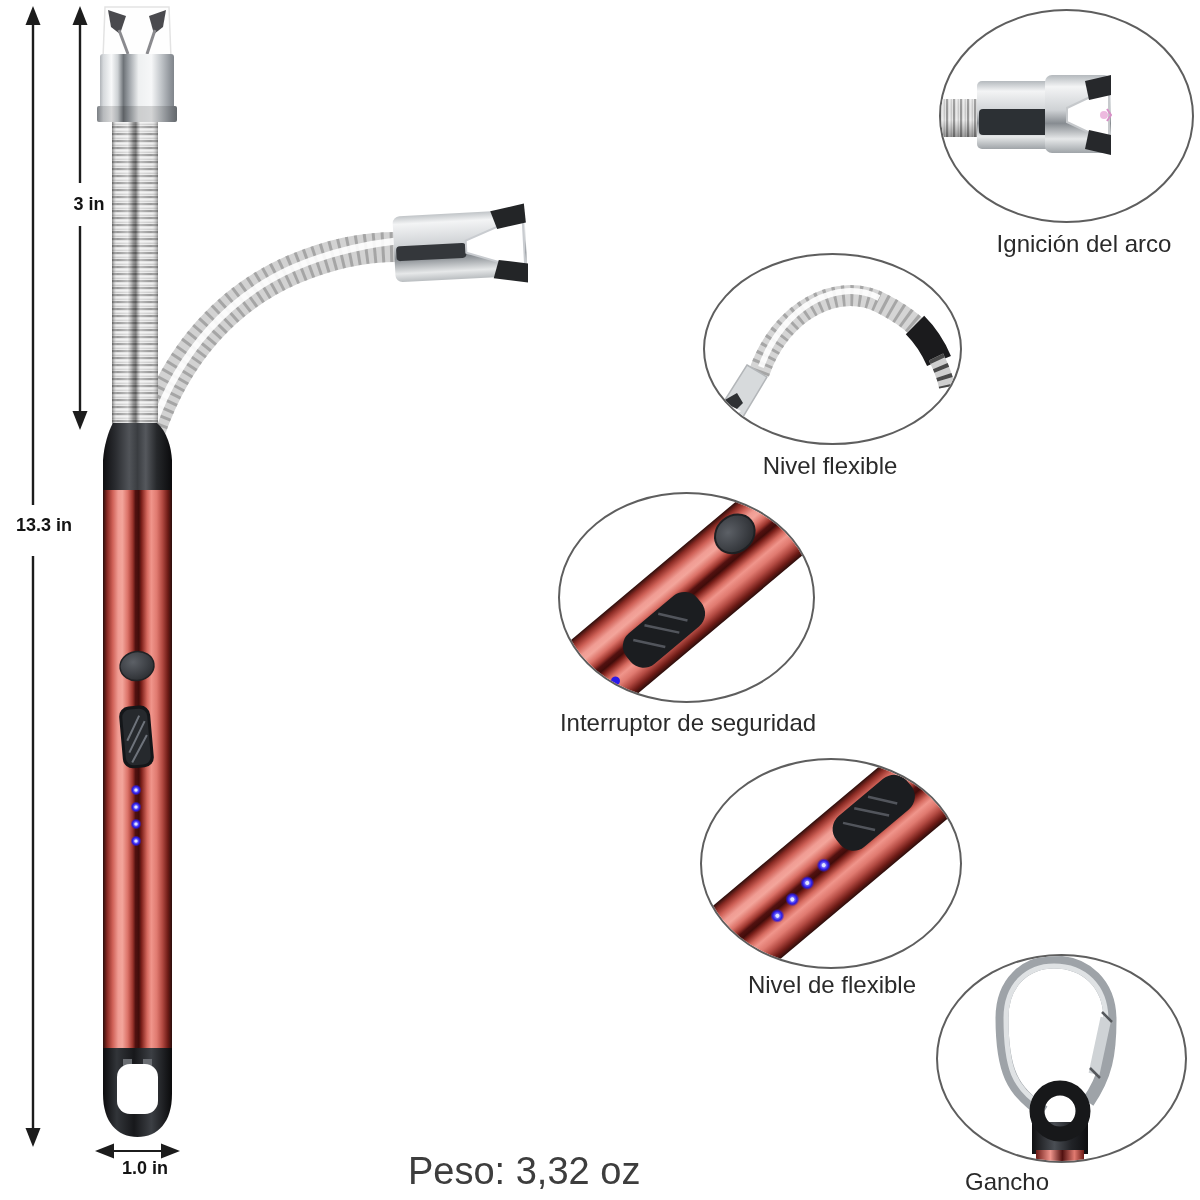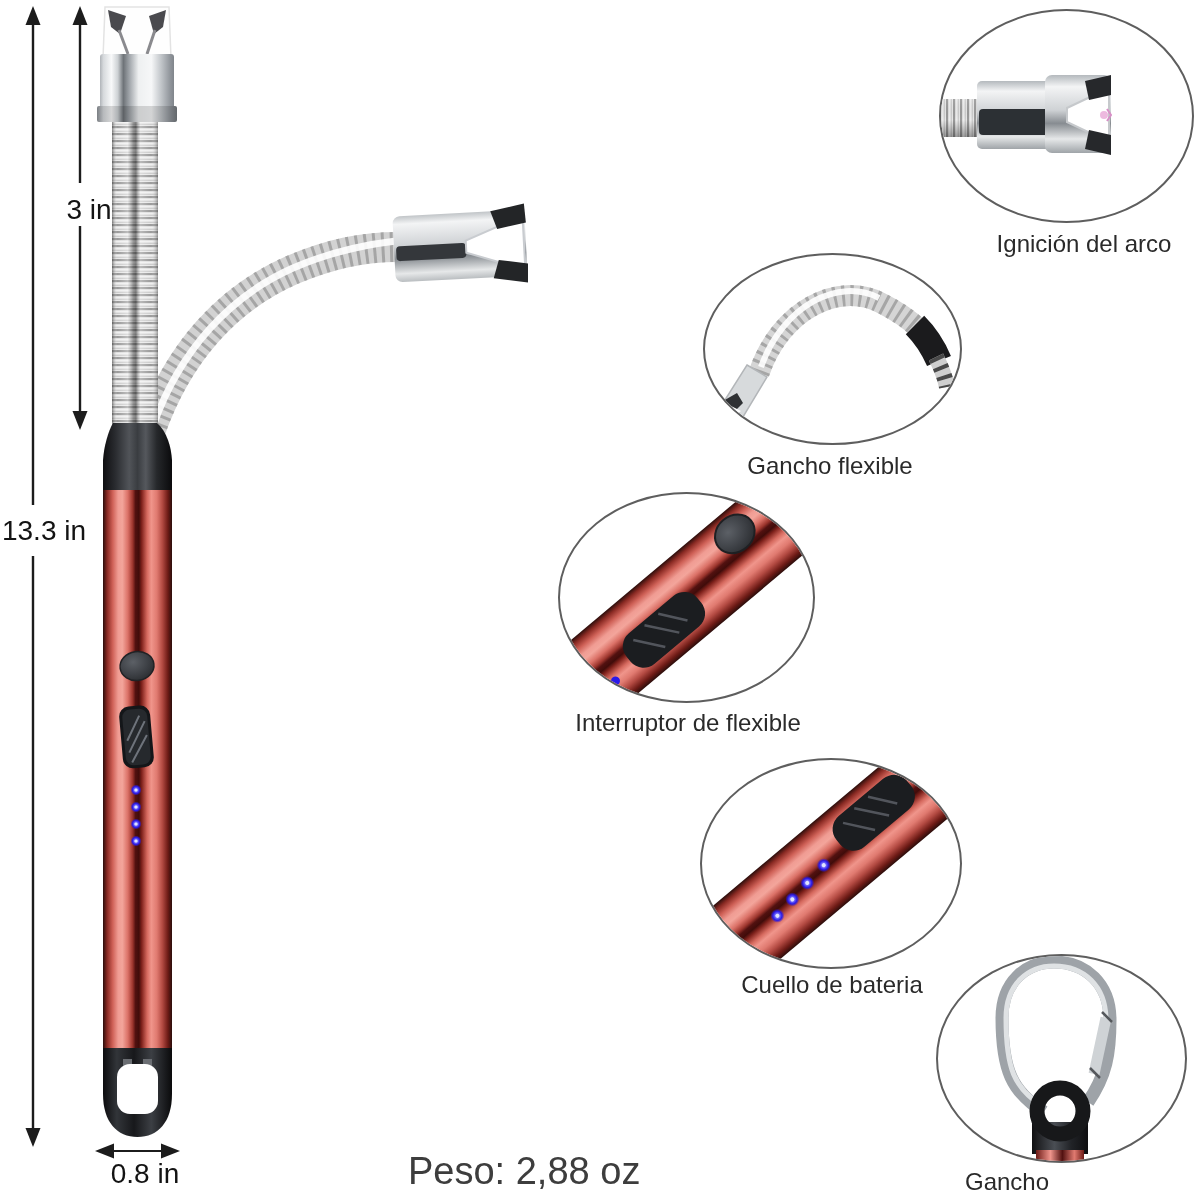--- a/index.html
+++ b/index.html
@@ -4,21 +4,21 @@
 <style>
   html,body{margin:0;padding:0}
   body{width:1200px;height:1200px;background:#ffffff;position:relative;overflow:hidden;
        font-family:"Liberation Sans",sans-serif}
   .art{position:absolute;left:0;top:0}
   .callout{position:absolute;border:2px solid #5e5e5e;border-radius:50%;overflow:hidden;
            box-sizing:border-box;background:#fff}
   .callout svg{position:absolute;left:-2px;top:-2px}
   .callout-label{position:absolute;transform:translateX(-50%);font-size:24px;color:#2a2a2a;
                  white-space:nowrap}
-  .dim-label{position:absolute;transform:translateX(-50%);font-weight:normal;font-size:28px;
+  .dim-label{position:absolute;transform:translateX(-50%);font-weight:bold;font-size:18px;
              color:#131313;white-space:nowrap}
   .weight-label{position:absolute;font-size:38px;color:#3d3d3d;white-space:nowrap}
 </style>
 </head>
 <body>
 
 <svg class="art" width="1200" height="1200" viewBox="0 0 1200 1200">
   <defs>
     <linearGradient id="redBody" x1="103" y1="0" x2="172" y2="0" gradientUnits="userSpaceOnUse">
       <stop offset="0" stop-color="#2b0d0b"></stop>
@@ -228,21 +228,21 @@
     <path d="M233,104 C 238,114 242,124 244,134" fill="none" stroke="#cfcfcf" stroke-width="16"></path>
     <path d="M233,104 C 238,114 242,124 244,134" fill="none" stroke="#4a4a4a" stroke-width="16" stroke-dasharray="4 6"></path>
     <g>
       <polygon points="44,112 64,124 40,164 20,150" fill="#d7dadc" stroke="#b3b6b9" stroke-width="1.5"></polygon>
       <polygon points="20,148 34,140 40,150 28,162" fill="#2e3033"></polygon>
       <polygon points="26,152 38,158 22,170" fill="#ffffff"></polygon>
       <polygon points="16,160 28,168 22,178 10,168" fill="#595c5f"></polygon>
     </g>
   </svg>
 </div>
-<div class="callout-label" style="left:830px;top:452px">Gancho flexible</div>
+<div class="callout-label" style="left:830px;top:452px">Nivel flexible</div>
 
 <div class="callout" style="left:558px;top:492px;width:257px;height:211px">
   <svg width="257" height="211" viewBox="0 0 257 211">
     <defs>
       <linearGradient id="c3red" x1="0" y1="64" x2="0" y2="148" gradientUnits="userSpaceOnUse">
         <stop offset="0" stop-color="#2b0d0b"></stop>
           <stop offset=".06" stop-color="#8a2a23"></stop>
         <stop offset=".14" stop-color="#cf6157"></stop>
           <stop offset=".22" stop-color="#f09c93"></stop>
         <stop offset=".28" stop-color="#f3a59b"></stop>
@@ -266,21 +266,21 @@
     </defs>
     <g transform="rotate(-40 128 105)">
       <rect x="-100" y="64" width="460" height="84" fill="url(#c3red)"></rect>
       <ellipse cx="206" cy="88" rx="21" ry="18" fill="url(#c3btn)" stroke="#1e2023" stroke-width="2"></ellipse>
       <rect x="44" y="96" width="92" height="40" rx="17" fill="#1b1d20"></rect>
       <path d="M60,104 L80,130 M78,100 L100,128 M96,100 L114,124" stroke="#60646b" stroke-width="2.5" fill="none" opacity=".8"></path>
       <circle cx="20" cy="124" r="4.5" fill="#2a1ae8"></circle>
     </g>
   </svg>
 </div>
-<div class="callout-label" style="left:688px;top:709px">Interruptor de flexible</div>
+<div class="callout-label" style="left:688px;top:709px">Interruptor de seguridad</div>
 
 <div class="callout" style="left:700px;top:758px;width:262px;height:211px">
   <svg width="262" height="211" viewBox="0 0 262 211">
     <defs>
       <linearGradient id="c4red" x1="0" y1="62" x2="0" y2="146" gradientUnits="userSpaceOnUse">
         <stop offset="0" stop-color="#2b0d0b"></stop>
           <stop offset=".06" stop-color="#8a2a23"></stop>
         <stop offset=".14" stop-color="#cf6157"></stop>
           <stop offset=".22" stop-color="#f09c93"></stop>
         <stop offset=".28" stop-color="#f3a59b"></stop>
@@ -313,21 +313,21 @@
         <circle cx="100" cy="105" r="7" fill="url(#c4led)"></circle>
           <circle cx="100" cy="105" r="2" fill="#dfe4ff"></circle>
         <circle cx="78" cy="108" r="7" fill="url(#c4led)"></circle>
           <circle cx="78" cy="108" r="2" fill="#dfe4ff"></circle>
         <circle cx="56" cy="111" r="7" fill="url(#c4led)"></circle>
           <circle cx="56" cy="111" r="2" fill="#dfe4ff"></circle>
       </g>
     </g>
   </svg>
 </div>
-<div class="callout-label" style="left:832px;top:971px">Cuello de bateria</div>
+<div class="callout-label" style="left:832px;top:971px">Nivel de flexible</div>
 
 <div class="callout" style="left:936px;top:954px;width:251px;height:209px">
   <svg width="251" height="209" viewBox="0 0 251 209">
     <defs>
       <linearGradient id="c5dark" x1="0" y1="0" x2="1" y2="0">
         <stop offset="0" stop-color="#101012"></stop>
           <stop offset=".4" stop-color="#4a4e54"></stop>
         <stop offset=".7" stop-color="#212327"></stop>
           <stop offset="1" stop-color="#0e0e10"></stop>
       </linearGradient>
@@ -347,14 +347,14 @@
     </g>
     <rect x="96" y="168" width="56" height="32" fill="url(#c5dark)"></rect>
     <circle cx="124" cy="157" r="23" fill="none" stroke="#17181a" stroke-width="15"></circle>
     <rect x="100" y="196" width="48" height="14" fill="url(#c5red)"></rect>
   </svg>
 </div>
 <div class="callout-label" style="left:1007px;top:1168px">Gancho</div>
 
 <div class="dim-label" style="left:89px;top:194px">3 in</div>
 <div class="dim-label" style="left:44px;top:515px">13.3 in</div>
-<div class="dim-label" style="left:145px;top:1158px">0.8 in</div>
-<div class="weight-label" style="left:408px;top:1150px">Peso: 2,88 oz</div>
+<div class="dim-label" style="left:145px;top:1158px">1.0 in</div>
+<div class="weight-label" style="left:408px;top:1150px">Peso: 3,32 oz</div>
 
 </body></html>

